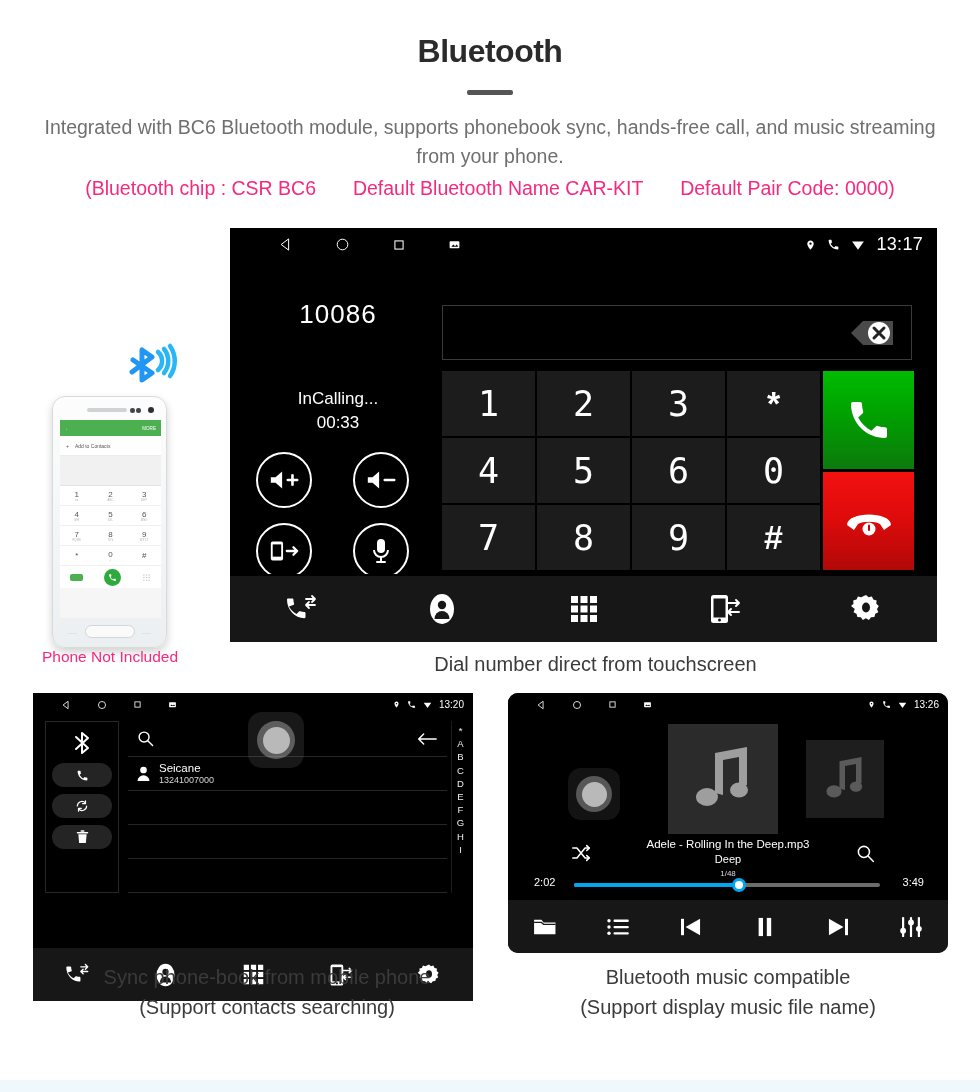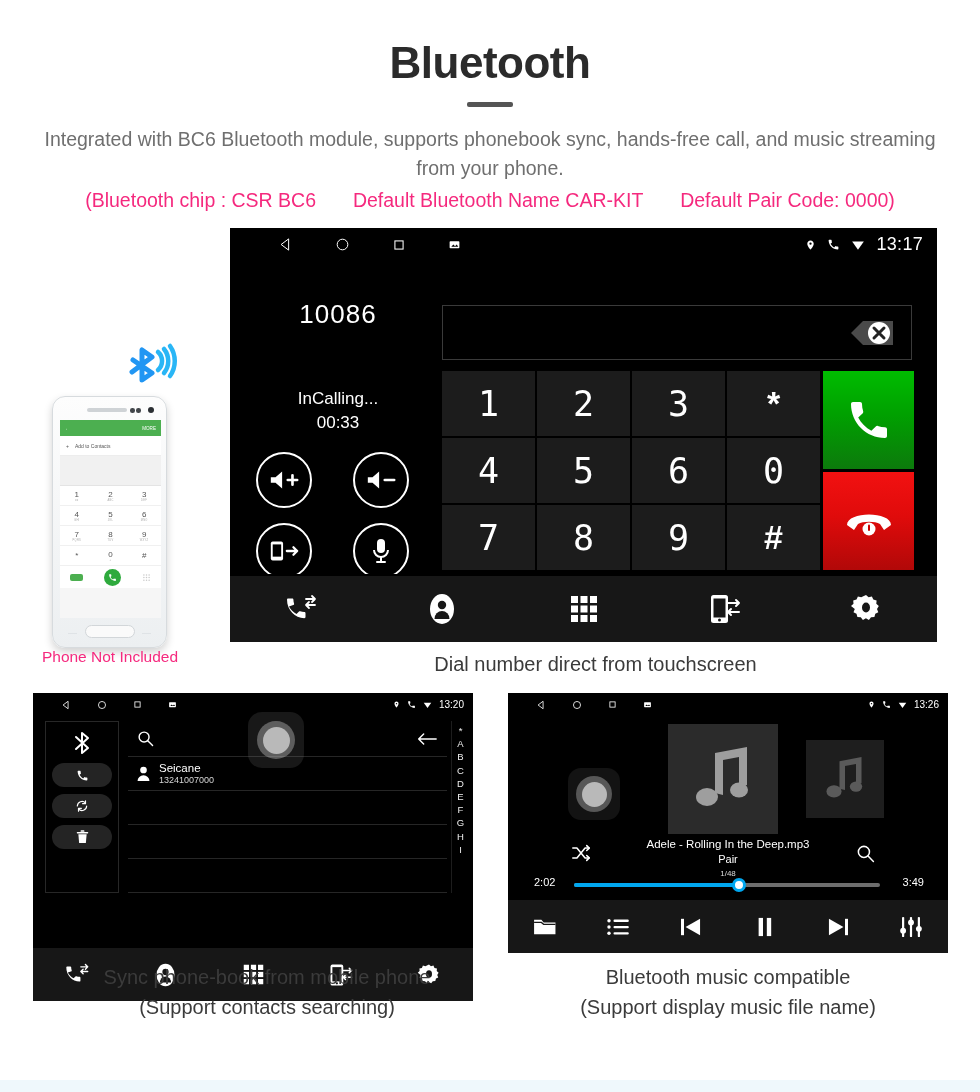--- a/index.html
+++ b/index.html
@@ -6,22 +6,22 @@
   html, body {
     width: 980px; height: 1092px;
     background: #ffffff;
     font-family: "Liberation Sans", sans-serif;
     overflow: hidden;
   }
   .page { position: relative; width: 980px; height: 1092px; background:#fff; }
 
   
   .title {
-    text-align:center; font-size:44px; font-weight:bold; color:#2b2b2b;
-    letter-spacing:-0.5px; padding-top:40px; line-height:46px;
+    text-align:center; font-size:32px; font-weight:bold; color:#2b2b2b;
+    letter-spacing:-0.5px; padding-top:28px; line-height:46px;
   }
   .rule { width:46px; height:5px; background:#555; margin:16px auto 0; border-radius:2px; }
   .subtitle {
     text-align:center; font-size:19.5px; color:#6f6f6f; line-height:29px;
     margin:18px auto 0; width:900px; font-weight:400;
   }
   .pinkline {
     text-align:center; color:#f5297e; font-size:19.5px; margin-top:6px;
     white-space:nowrap; font-weight:400;
   }
@@ -211,21 +211,21 @@
   .touch-core { width:27px; height:27px; border-radius:50%; background:#b9b9b9; }
   .mini-nav {
     position:absolute; left:0; bottom:0; width:440px; height:55px; background:#171717;
     display:flex; align-items:center; border-top:2px solid #000;
   }
   .mini-nav .nav-item { flex:1; display:flex; align-items:center; justify-content:center; }
 
   
   .shot-br {
     position:absolute; left:508px; top:693px; width:440px; height:260px;
-    background:#000; overflow:hidden;
+    background:#000; overflow:hidden;border-radius:10px;
   }
   .mu-body { position:relative; height:182px; }
   .mu-art-c {
     position:absolute; left:160px; top:8px; width:110px; height:110px;
     background:#2b2b2b; display:flex; align-items:center; justify-content:center;
   }
   .mu-art-r {
     position:absolute; left:298px; top:24px; width:78px; height:78px;
     background:#1e1e1e; display:flex; align-items:center; justify-content:center;
   }
@@ -750,21 +750,21 @@
         </svg>
       </div>
       <div class="mu-search">
         <svg width="19" height="19" viewBox="0 0 24 24">
           <circle cx="10" cy="10" r="7" fill="none" stroke="#fff" stroke-width="1.9"></circle>
           <path d="M15.2 15.2 L22 22" stroke="#fff" stroke-width="1.9" stroke-linecap="round"></path>
         </svg>
       </div>
 
       <div class="mu-track">Adele - Rolling In the Deep.mp3</div>
-      <div class="mu-artist">Pair</div>
+      <div class="mu-artist">Deep</div>
       <div class="mu-count">1/48</div>
 
       <div class="mu-t-cur">2:02</div>
       <div class="mu-t-tot">3:49</div>
       <div class="mu-bar" id="progress-track">
         <div class="mu-bar-fill" id="progress-fill" style="width: 54%; background: rgb(0, 167, 240);"></div>
         <div class="mu-knob" id="progress-knob" style="left: calc(54% - 7px); border-color: rgb(0, 167, 240);"></div>
       </div>
     </div>
 

